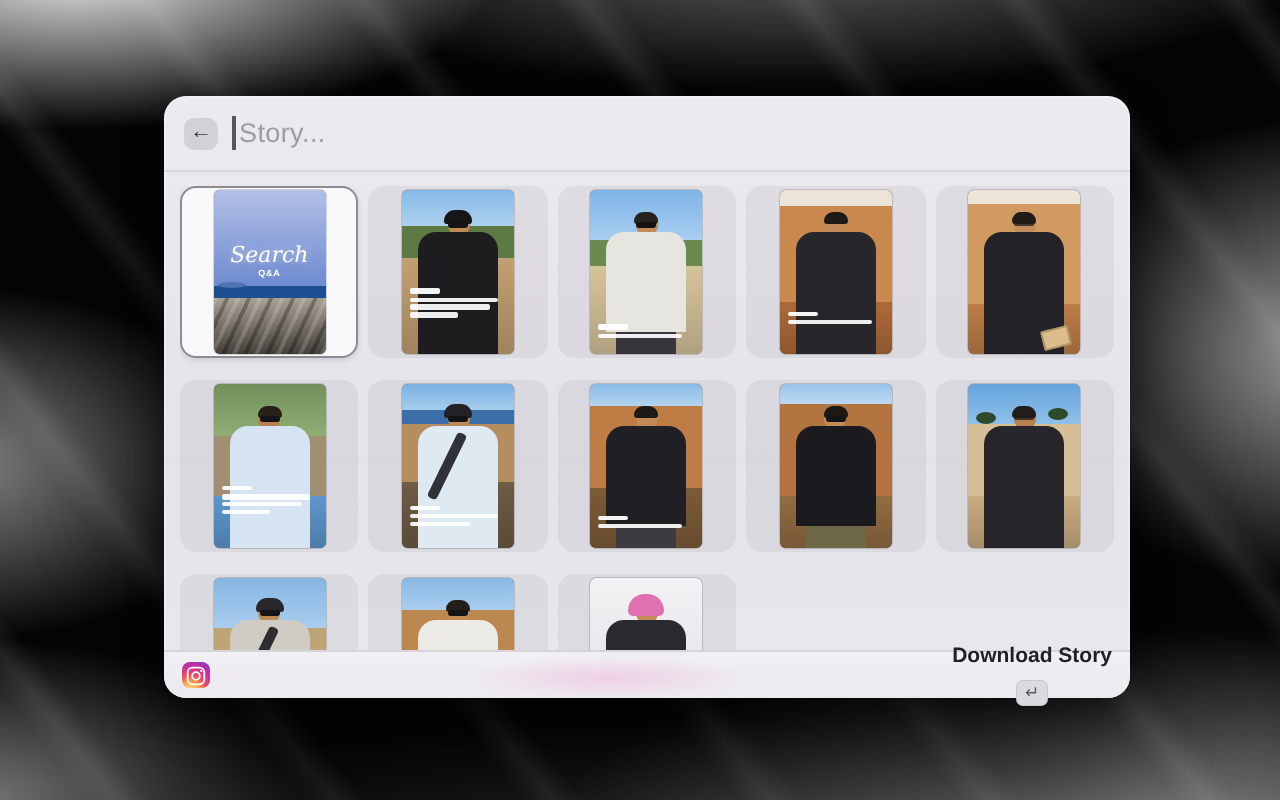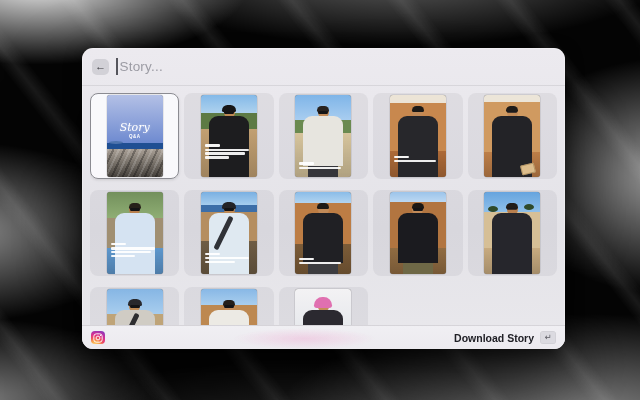--- a/index.html
+++ b/index.html
@@ -103,21 +103,21 @@
       linear-gradient(180deg,#f0eff3,#eceaef);
     display:flex;align-items:center;padding:0 9px;box-sizing:border-box;gap:7px;
   }
   .ig-icon{
     width:13.5px;height:13.5px;border-radius:4px;flex:0 0 auto;
     background:radial-gradient(circle at 28% 115%, #fdd173 8%, #f7a14b 28%, #ee4f5e 46%, #d62e92 66%, #9a36b5 86%, #7b3fbf 100%);
     display:flex;align-items:center;justify-content:center;
   }
   .footer-title{font-size:10.5px;color:#55555b;letter-spacing:.1px;}
   .footer-spacer{flex:1;}
-  .action{display:flex;align-items:center;gap:6px;}
+  .action{display:flex;align-items:center;gap:6px;flex-direction:column;}
   .action-label{font-size:10.5px;font-weight:600;color:#202026;}
   .keycap{
     width:16px;height:13px;border-radius:3.5px;background:#dbdae0;
     box-shadow:inset 0 0 0 0.5px rgba(0,0,0,0.08);
     display:flex;align-items:center;justify-content:center;
     font-size:8.5px;color:#5b5b62;line-height:1;
   }
 </style>
 </head>
 <body>
@@ -135,21 +135,21 @@
     <div class="search-ph">Story...</div>
   </div>
 
   <div class="grid" id="grid">
       <div class="cell selected">
         <div class="thumb">
           <div class="layer" style="top: 0px; height: 58%; background: linear-gradient(rgb(179, 192, 230), rgb(110, 138, 208));"></div>
           <div class="layer" style="top: 58%; height: 9%; background: rgb(31, 79, 147);"></div>
           <div class="sea-island" style="left: 2px; top: 56%;"></div>
           <div class="layer" style="top: 66%; bottom: 0px; height: 34%; background: repeating-linear-gradient(115deg, rgba(255, 255, 255, 0.16) 0px, rgba(255, 255, 255, 0.16) 2px, rgba(0, 0, 0, 0) 2px, rgba(0, 0, 0, 0) 5px, rgba(0, 0, 0, 0.28) 5px, rgba(0, 0, 0, 0.28) 7px, rgba(0, 0, 0, 0) 7px, rgba(0, 0, 0, 0) 10px), linear-gradient(rgb(169, 160, 150), rgb(67, 63, 58));"></div>
-          <div class="cover-title">Story</div>
+          <div class="cover-title">Search</div>
           <div class="cover-sub">Q&amp;A</div>
         </div>
       </div>
       <div class="cell">
         <div class="thumb">
           <div class="layer" style="top: 0px; height: 22%; background: linear-gradient(rgb(132, 185, 232), rgb(174, 210, 238));"></div>
           <div class="layer" style="top: 22%; height: 20%; background: linear-gradient(rgb(93, 122, 68), rgb(93, 122, 68));"></div>
           <div class="layer" style="top: 42%; bottom: 0px; background: linear-gradient(rgb(194, 160, 114), rgba(0, 0, 0, 0.18)), rgb(194, 160, 114);"></div>
           <div class="person-head" style="top: 12px; background: rgb(191, 138, 85);"></div>
           <div class="person-cap" style="top: 10px; background: rgb(22, 22, 24);"></div>

